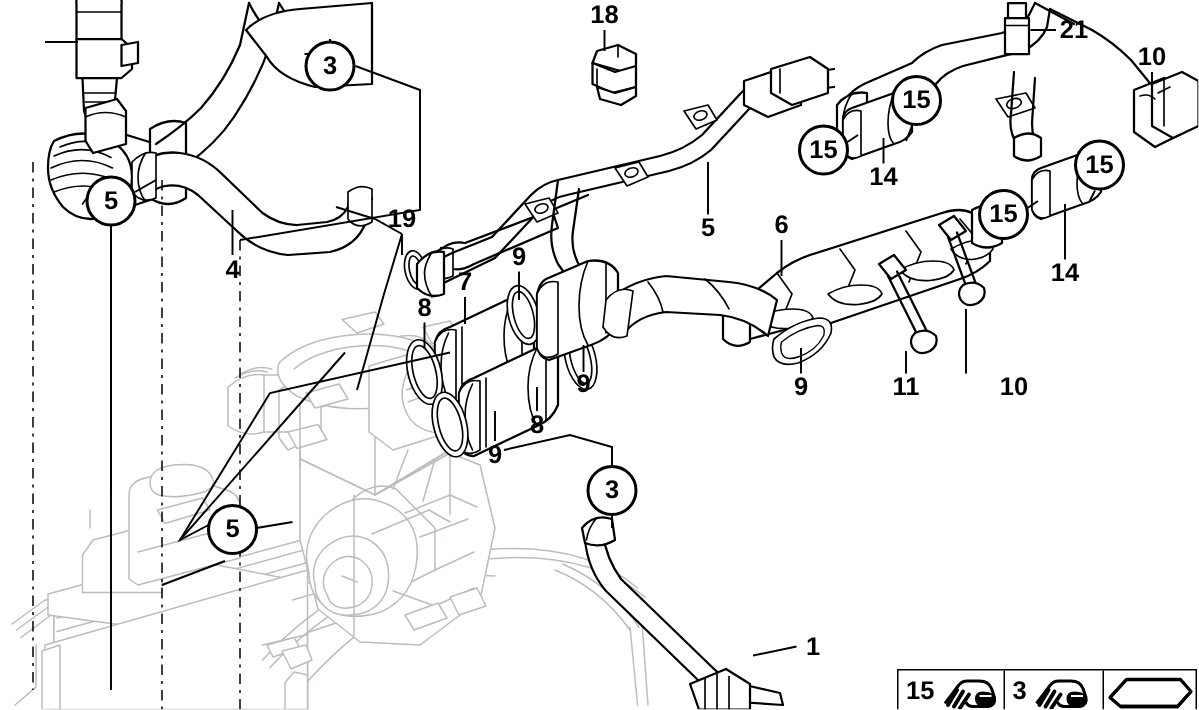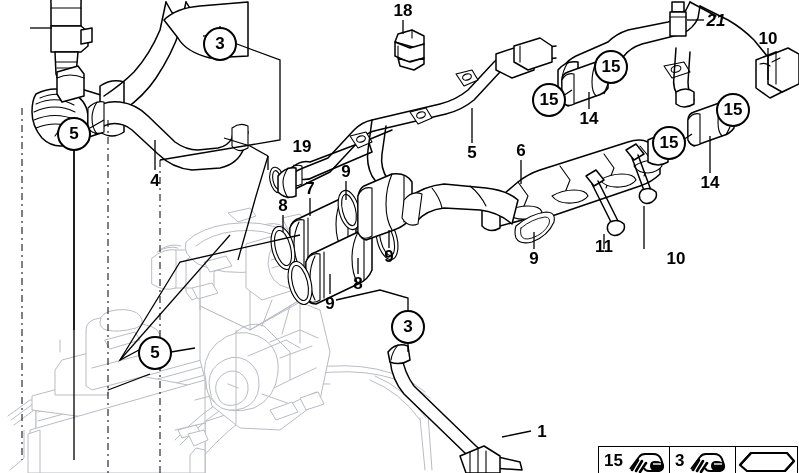--- a/index.html
+++ b/index.html
@@ -500,34 +500,34 @@
       <path class="lead" d="M 74 150 L 74 460"></path>
       <path class="lead" d="M 108 390 L 150 374"></path>
     </g>
 
   </svg>
 
   <div id="callouts">
 
     <div class="lbl" style="left:17px;  top:28px;"></div>
     <div class="lbl" style="left:155px; top:180px;">4</div>
-    <div class="lbl" style="left:268px; top:146px;margin-left:34px;">19</div>
+    <div class="lbl" style="left:268px; top:146px;">19</div>
     <div class="lbl" style="left:403px; top:10px;">18</div>
-    <div class="lbl" style="left:716px; top:20px;font-style:italic;">21</div>
+    <div class="lbl" style="left:716px; top:20px;">21</div>
     <div class="lbl" style="left:768px; top:38px;">10</div>
     <div class="lbl" style="left:472px; top:152px;">5</div>
     <div class="lbl" style="left:521px; top:150px;">6</div>
     <div class="lbl" style="left:310px; top:188px;">7</div>
     <div class="lbl" style="left:358px; top:283px;">8</div>
     <div class="lbl" style="left:283px; top:205px;">8</div>
     <div class="lbl" style="left:330px; top:303px;">9</div>
     <div class="lbl" style="left:346px; top:171px;">9</div>
     <div class="lbl" style="left:389px; top:256px;">9</div>
     <div class="lbl" style="left:534px; top:258px;">9</div>
-    <div class="lbl" style="left:604px; top:246px;">11</div>
+    <div class="lbl" style="left:604px; top:258px;">11</div>
     <div class="lbl" style="left:676px; top:258px;">10</div>
     <div class="lbl" style="left:589px; top:118px;">14</div>
     <div class="lbl" style="left:710px; top:182px;">14</div>
     <div class="lbl" style="left:542px; top:431px;">1</div>
 
     <div class="cnum" style="left:220px; top:44px;">
         <span>3</span>
       </div>
     <div class="cnum" style="left:408px; top:327px;">
         <span>3</span>

